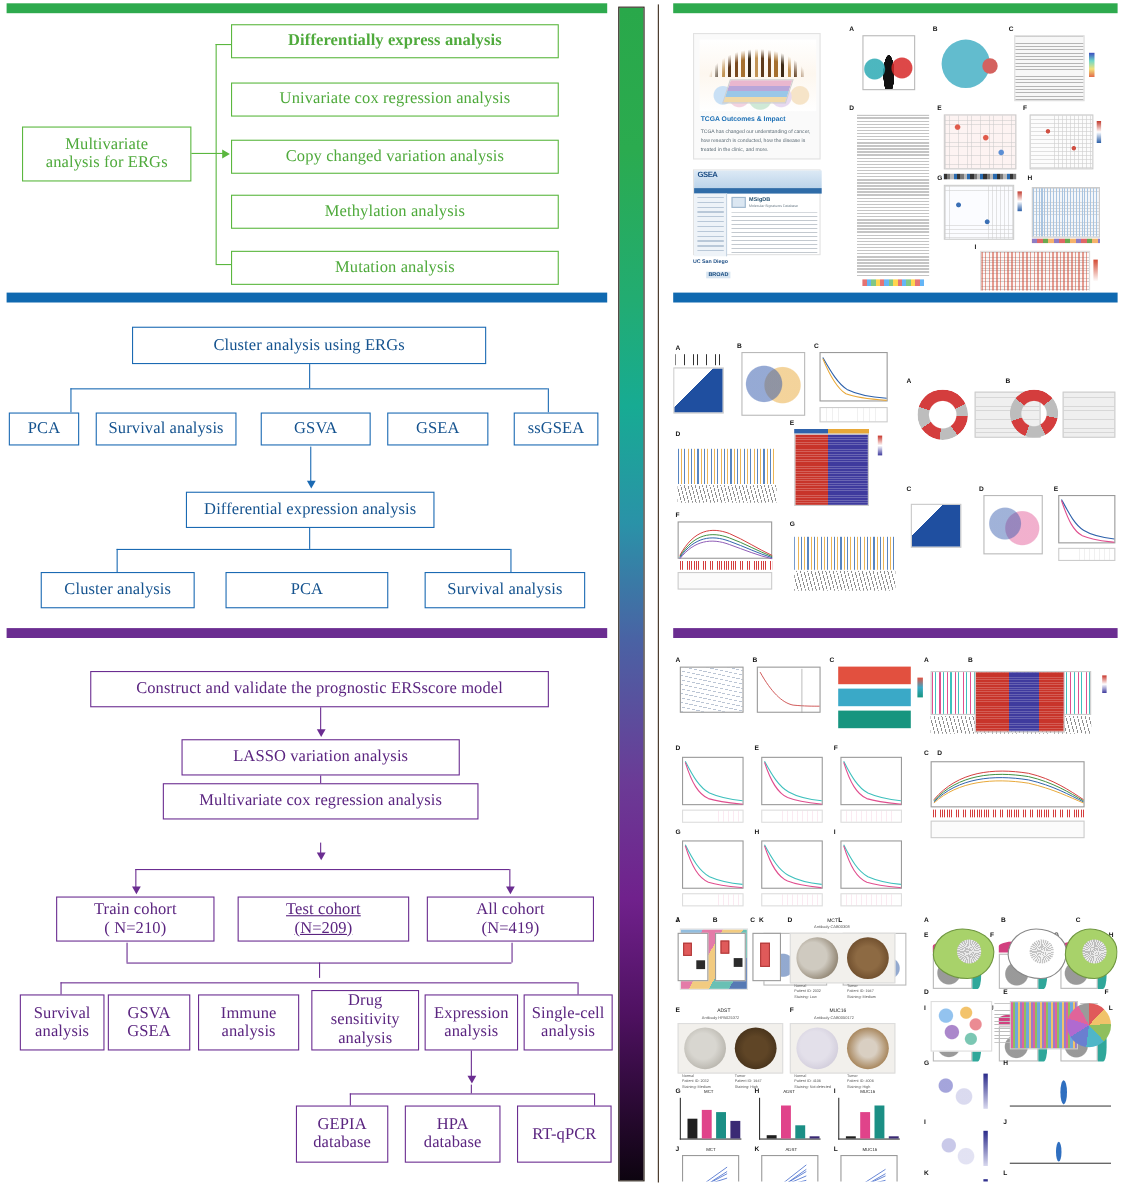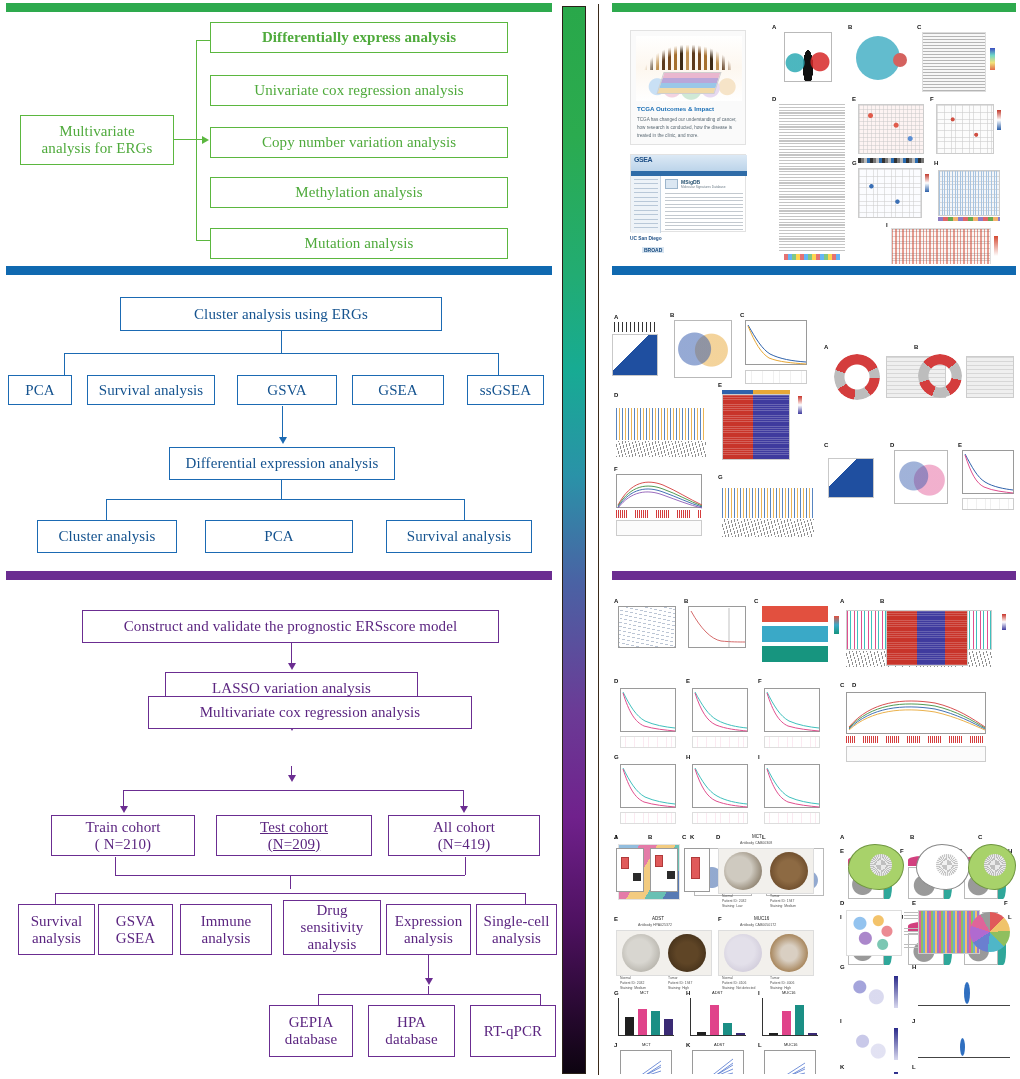--- a/index.html
+++ b/index.html
@@ -92,21 +92,21 @@
 
   <div class="ln g lnh abs" style="left:174px; top:139px; width:30px;"></div>
   <div class="arrow right-g abs" style="left:202px; top:135.5px;"></div>
 
   <div class="ln g lnv abs" style="left:196px; top:40px; height:200px;"></div>
   <div class="ln g lnh abs" style="left:196px; top:40px; width:14px;"></div>
   <div class="ln g lnh abs" style="left:196px; top:240px; width:14px;"></div>
 
   <div class="fbox g" style="left:210px; top:22px; width:298px; height:31px;font-weight:bold;">Differentially express analysis</div>
   <div class="fbox g" style="left:210px; top:75px; width:298px; height:31px;">Univariate cox regression analysis</div>
-  <div class="fbox g" style="left:210px; top:127px; width:298px; height:31px;">Copy number variation analysis</div>
+  <div class="fbox g" style="left:210px; top:127px; width:298px; height:31px;">Copy changed variation analysis</div>
   <div class="fbox g" style="left:210px; top:177px; width:298px; height:31px;">Methylation analysis</div>
   <div class="fbox g" style="left:210px; top:228px; width:298px; height:31px;">Mutation analysis</div>
 
   <div class="bar blue abs" style="left:6px; top:266px; width:546px;"></div>
 
   <div class="fbox b" style="left:120px; top:297px; width:322px; height:34px;">Cluster analysis using ERGs</div>
 
   <div class="ln b lnv abs" style="left:281px; top:331px; height:22px;"></div>
   <div class="ln b lnh abs" style="left:64px; top:353px; width:434px;"></div>
   <div class="ln b lnv abs" style="left:64px; top:353px; height:22px;"></div>
@@ -137,21 +137,21 @@
   <div class="fbox p" style="left:82px; top:610px; width:417px; height:33px;">Construct and validate the prognostic ERSscore model</div>
 
   <div class="ln p lnv abs" style="left:291px; top:643px; height:23px;"></div>
   <div class="arrow down-p abs" style="left:287.5px; top:663px;"></div>
 
   <div class="fbox p" style="left:165px; top:672px; width:253px; height:33px;">LASSO variation analysis</div>
 
   <div class="ln p lnv abs" style="left:291px; top:705px; height:22px;"></div>
   <div class="arrow down-p abs" style="left:287.5px; top:724px;"></div>
 
-  <div class="fbox p" style="left:148px; top:696px; width:324px; height:33px;">Multivariate cox regression analysis</div>
+  <div class="fbox p" style="left:148px; top:712px; width:287px; height:33px;">Multivariate cox regression analysis</div>
 
   <div class="ln p lnv abs" style="left:291px; top:766px; height:12px;"></div>
   <div class="arrow down-p abs" style="left:287.5px; top:775px;"></div>
   <div class="ln p lnh abs" style="left:123px; top:790px; width:340px;"></div>
   <div class="ln p lnv abs" style="left:123px; top:790px; height:18px;"></div>
   <div class="arrow down-p abs" style="left:119.5px; top:806px;"></div>
   <div class="ln p lnv abs" style="left:463px; top:790px; height:18px;"></div>
   <div class="arrow down-p abs" style="left:459.5px; top:806px;"></div>
   <div class="ln p lnv abs" style="left:291px; top:775px; height:0px;"></div>
 

